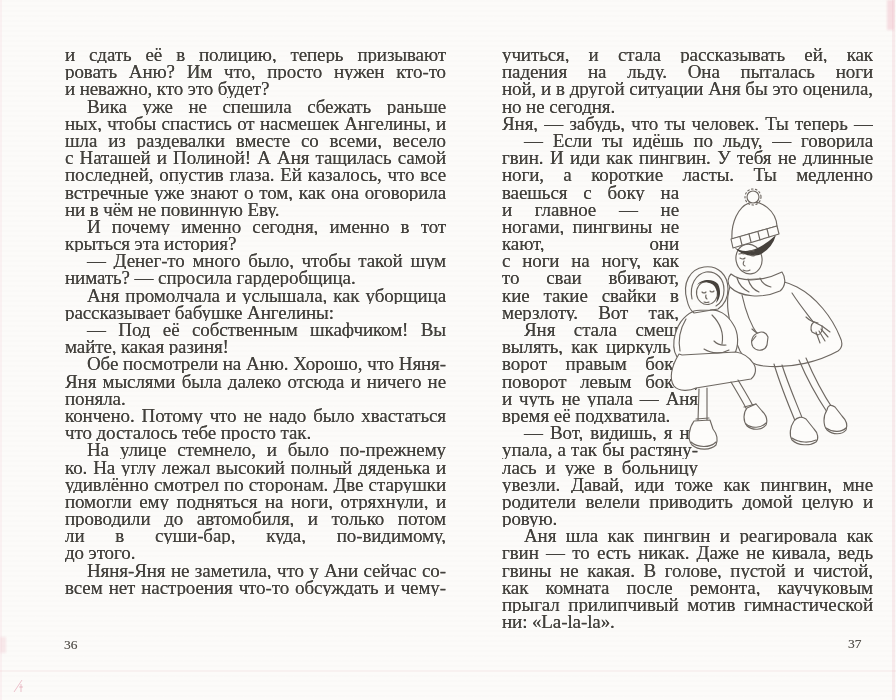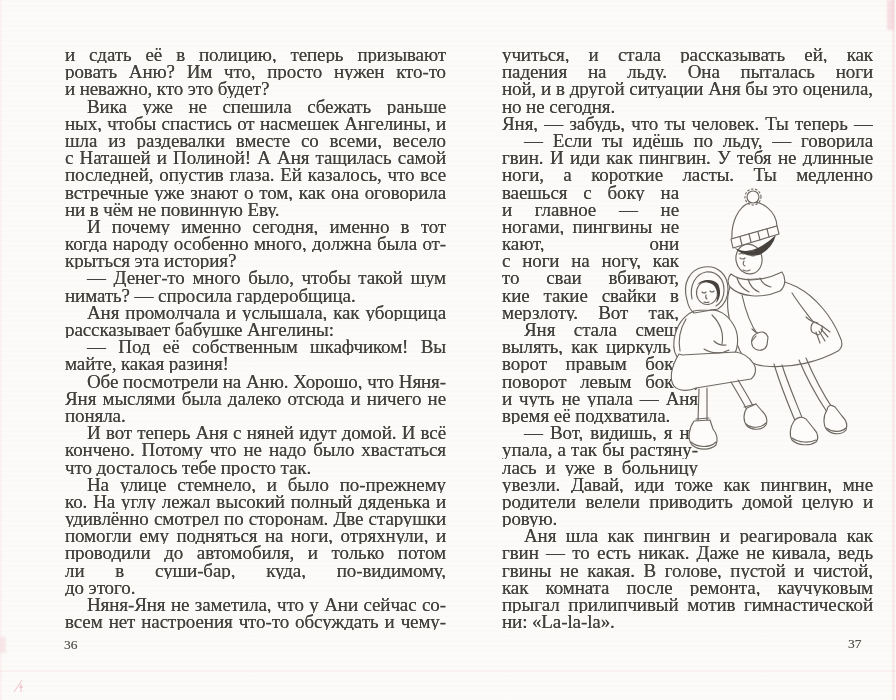--- a/index.html
+++ b/index.html
@@ -67,32 +67,30 @@
         <div class="line">ровать Аню? Им что, просто нужен кто-то плохой,</div>
         <div class="line end">и неважно, кто это будет?</div>
         <div class="line ind">Вика уже не спешила сбежать раньше осталь-</div>
         <div class="line">ных, чтобы спастись от насмешек Ангелины, и вы-</div>
         <div class="line">шла из раздевалки вместе со всеми, весело болтая</div>
         <div class="line">с Наташей и Полиной! А Аня тащилась самой</div>
         <div class="line">последней, опустив глаза. Ей казалось, что все</div>
         <div class="line">встречные уже знают о том, как она оговорила</div>
         <div class="line end">ни в чём не повинную Еву.</div>
         <div class="line ind">И почему именно сегодня, именно в тот день,</div>
-        <div class="line">когда народу особенно много, должна была от-</div>
         <div class="line end">крыться эта история?</div>
         <div class="line ind">— Денег-то много было, чтобы такой шум под-</div>
         <div class="line end">нимать? — спросила гардеробщица.</div>
         <div class="line ind">Аня промолчала и услышала, как уборщица</div>
         <div class="line end">рассказывает бабушке Ангелины:</div>
         <div class="line ind">— Под её собственным шкафчиком! Вы поду-</div>
         <div class="line end">майте, какая разиня!</div>
         <div class="line ind">Обе посмотрели на Аню. Хорошо, что Няня-</div>
         <div class="line">Яня мыслями была далеко отсюда и ничего не</div>
         <div class="line end">поняла.</div>
-        <div class="line ind">И вот теперь Аня с няней идут домой. И всё</div>
         <div class="line">кончено. Потому что не надо было хвастаться тем,</div>
         <div class="line end">что досталось тебе просто так.</div>
         <div class="line ind">На улице стемнело, и было по-прежнему скольз-</div>
         <div class="line">ко. На углу лежал высокий полный дяденька и</div>
         <div class="line">удивлённо смотрел по сторонам. Две старушки</div>
         <div class="line">помогли ему подняться на ноги, отряхнули, и даже</div>
         <div class="line">проводили до автомобиля, и только потом сверну-</div>
         <div class="line">ли в суши-бар, куда, по-видимому, направлялись</div>
         <div class="line end">до этого.</div>
         <div class="line ind">Няня-Яня не заметила, что у Ани сейчас со-</div>

